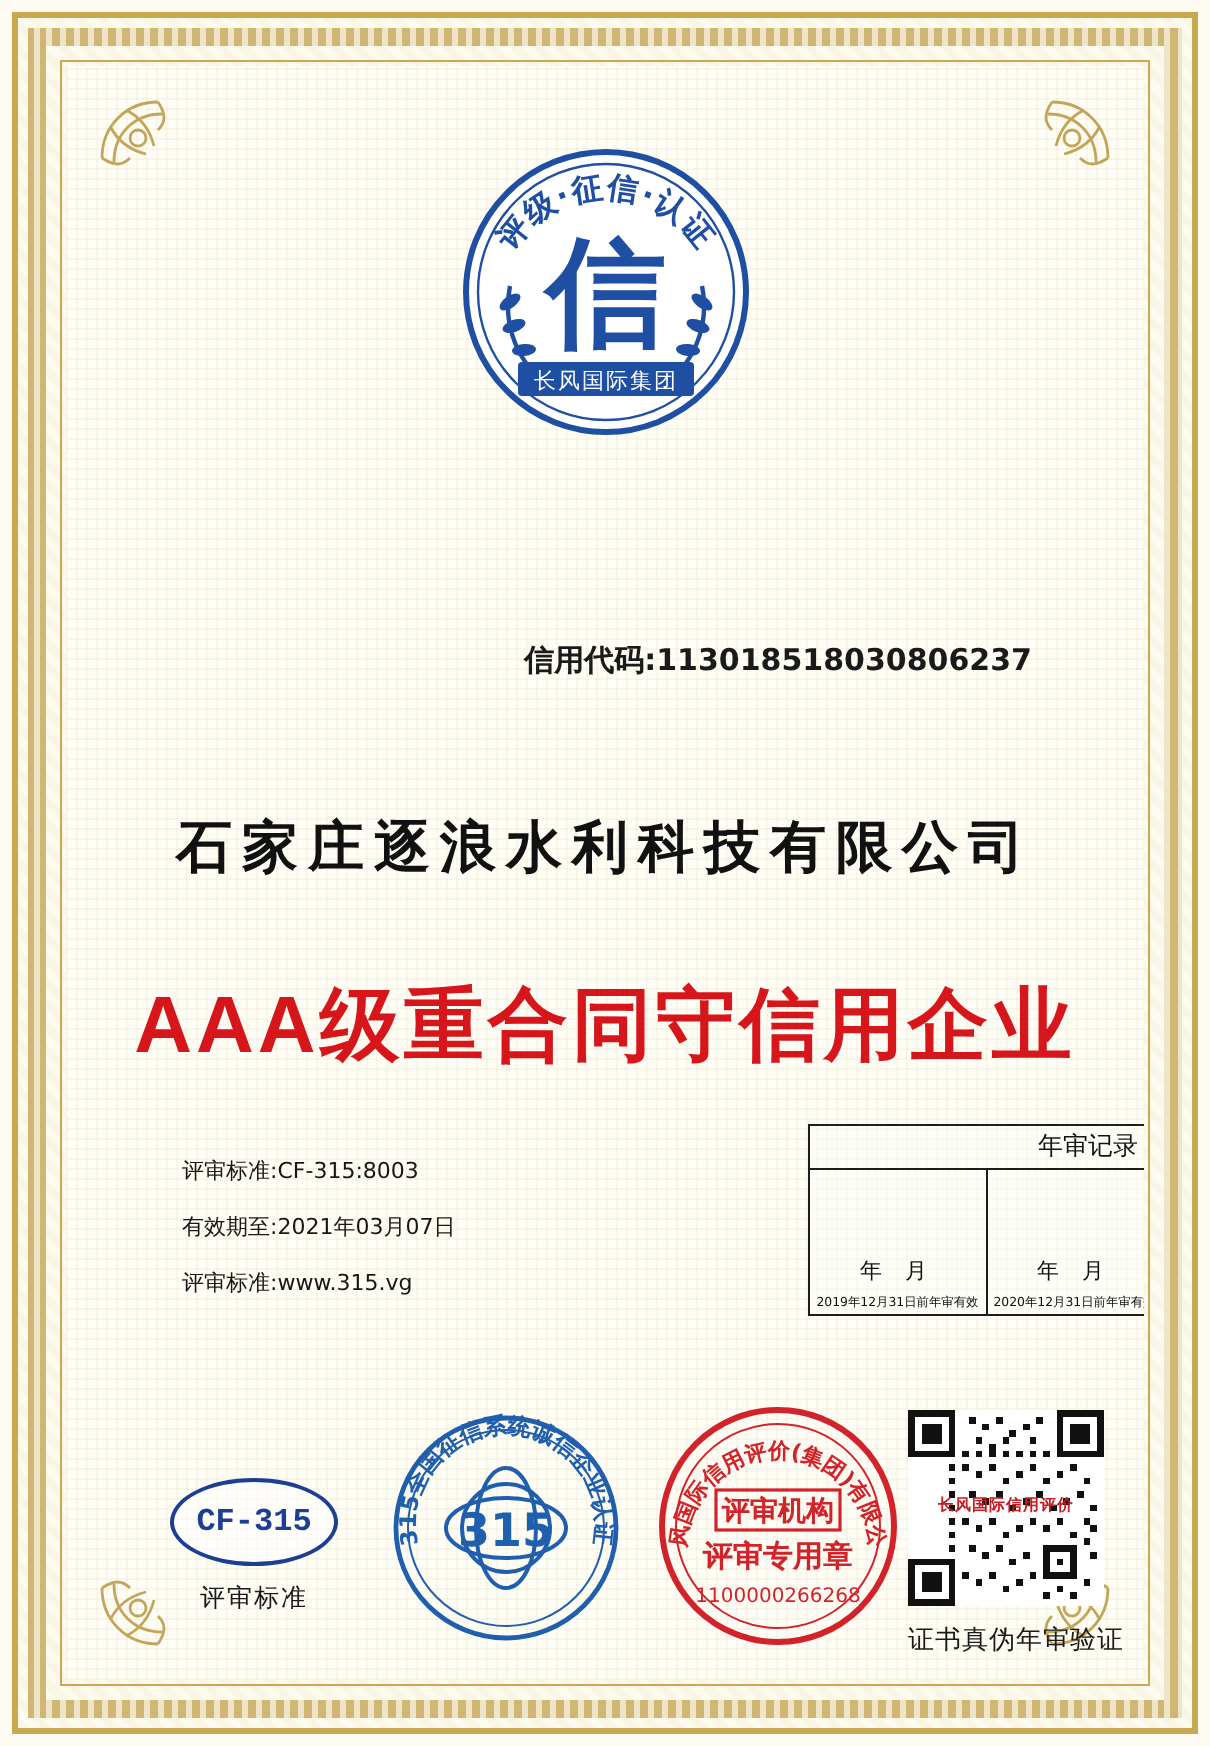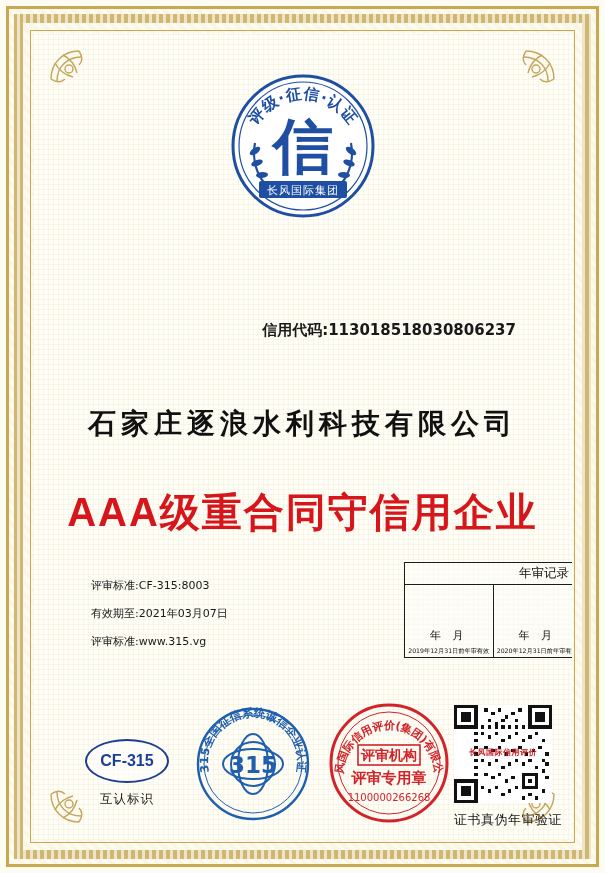--- a/index.html
+++ b/index.html
@@ -206,21 +206,21 @@
     text-align: center;
   }
   .cf-oval {
     width: 84px;
     height: 44px;
     border: 2px solid #1c3f94;
     border-radius: 50%;
     display: flex;
     align-items: center;
     justify-content: center;
-    font-family: Liberation Sans, sans-serif;
+    font-family: Liberation Mono, monospace;
     font-size: 16px;
     font-weight: bold;
     color: #1c3f94;
     background: rgba(255,255,255,0.5);
     box-sizing: border-box;
   }
   .cf-caption {
     margin-top: 8px;
     font-size: 12.5px;
     font-family: "DejaVu Sans", "Liberation Sans", sans-serif;
@@ -392,21 +392,21 @@
         </div>
         <div class="review-cell">
           <div class="ym">年 月</div>
           <div class="note">2020年12月31日前年审有效</div>
         </div>
       </div>
     </div>
 
     <div class="badge-cf">
       <div class="cf-oval">CF-315</div>
-      <div class="cf-caption">互认标识</div>
+      <div class="cf-caption">评审标准</div>
     </div>
 
     <div class="seal-blue">
       <svg width="118" height="118" viewBox="0 0 118 118">
         <circle cx="59" cy="59" r="55" fill="none" stroke="#1f5fae" stroke-width="2.4"></circle>
         <circle cx="59" cy="59" r="49" fill="none" stroke="#1f5fae" stroke-width="1"></circle>
         <defs>
           <path id="blueArc" d="M 16 70 A 45 45 0 1 1 102 70"></path>
         </defs>
         <text font-family="DejaVu Sans, sans-serif" font-size="11.5" font-weight="bold" fill="#1f5fae">

